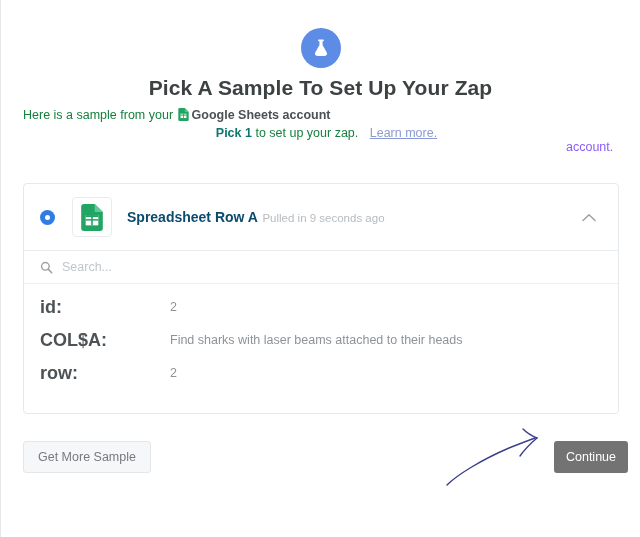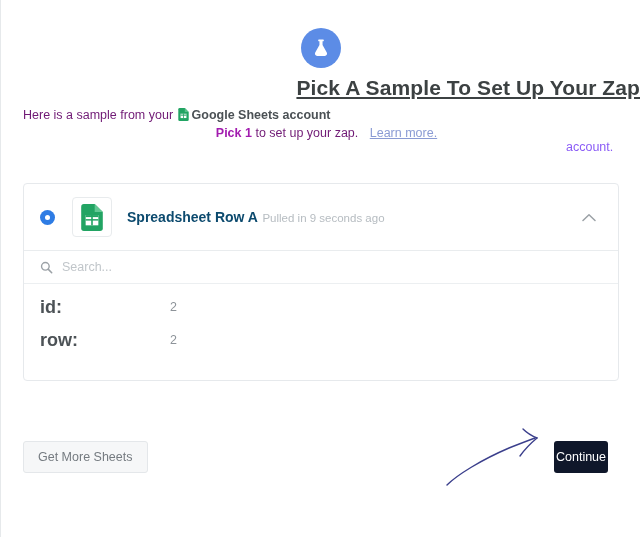--- a/index.html
+++ b/index.html
@@ -41,63 +41,62 @@
     display: flex;
     align-items: center;
     justify-content: center;
   }
   .hero-icon svg { display: block; }
 
   .title {
     position: absolute;
     left: 0; right: 0;
     top: 76px;
-    text-align: right;
+    text-align: center;
     font-size: 21px;
     font-weight: bold;
     color: #3c4142;
     letter-spacing: 0.1px;
-    text-decoration: underline;
   }
 
   .subtitle {
     position: absolute;
     left: 22px;
     right: 10px;
     top: 107px;
     font-size: 12.5px;
     color: #b9bfc4;
     line-height: 16px;
   }
   .sub-row1 {
     position: relative;
     display: block;
     height: 16px;
     white-space: nowrap;
   }
-  .sub-lead { color: #701a75; }
+  .sub-lead { color: #15803d; }
   .acct-name {
     color: #4b5155;
     font-weight: bold;
   }
   .acct-tail {
     position: absolute;
     left: 543px;
     top: 0;
     color: #8b5cf6;
     margin-top: 32px;
   }
   .sub-row2 {
     display: block;
     text-align: center;
     margin-top: 2px;
     white-space: nowrap;
   }
   .pick-strong {
-    color: #a21caf;
+    color: #0f766e;
     font-weight: bold;
   }
   .learn-link {
     color: #8a9bd4;
     text-decoration: underline;
     padding-left: 8px;
   }
 
   .sheets-inline {
     display: inline-block;
@@ -239,26 +238,26 @@
     font-size: 12.5px;
     color: #757b80;
     font-family: "Liberation Sans", sans-serif;
     cursor: pointer;
     box-sizing: border-box;
   }
   .btn-primary {
     position: absolute;
     left: 553px;
     top: 441px;
-    width: 54px;
+    width: 74px;
     height: 32px;
     display: flex;
     align-items: center;
     justify-content: center;
-    background: #0f172a;
+    background: #737373;
     border: 0;
     border-radius: 3px;
     font-size: 12.5px;
     color: #ffffff;
     font-family: "Liberation Sans", sans-serif;
     cursor: pointer;
     box-sizing: border-box;
   }
 
   .annotation {
@@ -347,28 +346,32 @@
       </span>
       <input class="search-input" type="text" placeholder="Search..." style="">
     </div>
 
     <div class="fields">
       <div class="field-row">
         <span class="field-key">id:</span>
         <span class="field-val">2</span>
       </div>
       <div class="field-row">
+        <span class="field-key">COL$A:</span>
+        <span class="field-val">Find sharks with laser beams attached to their heads</span>
+      </div>
+      <div class="field-row">
         <span class="field-key">row:</span>
         <span class="field-val">2</span>
       </div>
     </div>
 
   </div>
 
-  <button class="btn-secondary">Get More Sheets</button>
+  <button class="btn-secondary">Get More Sample</button>
 
   <button class="btn-primary">Continue</button>
 
   <svg class="annotation" viewBox="0 0 130 70">
     <path d="M6 60 C16 50, 40 35, 68 23 C78 19, 86 16, 94 13" fill="none" stroke="#3b3f8c" stroke-width="1.4" stroke-linecap="round"></path>
     <path d="M82 4 C86 8, 91 11, 96 13" fill="none" stroke="#3b3f8c" stroke-width="1.4" stroke-linecap="round"></path>
     <path d="M96 13 C90 18, 84 24, 79 31" fill="none" stroke="#3b3f8c" stroke-width="1.4" stroke-linecap="round"></path>
   </svg>
 
 </div>

